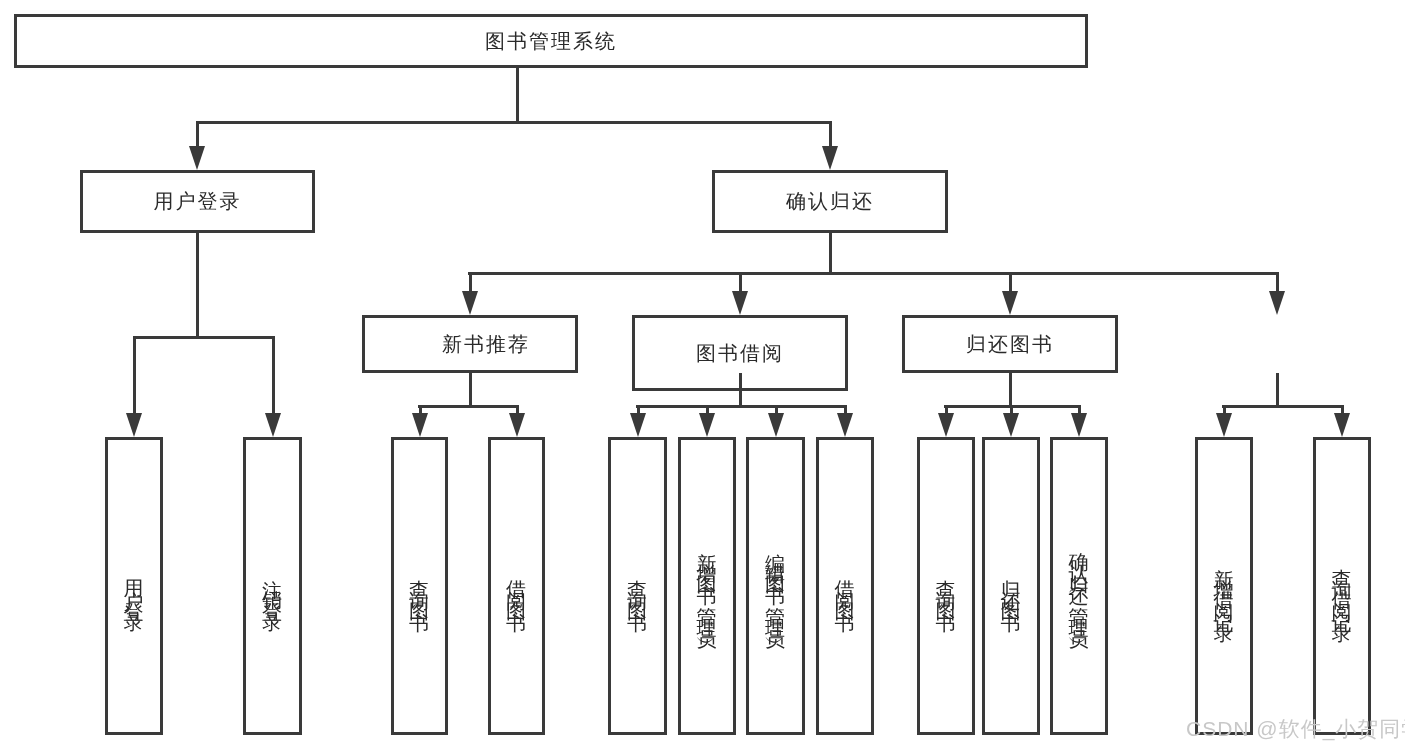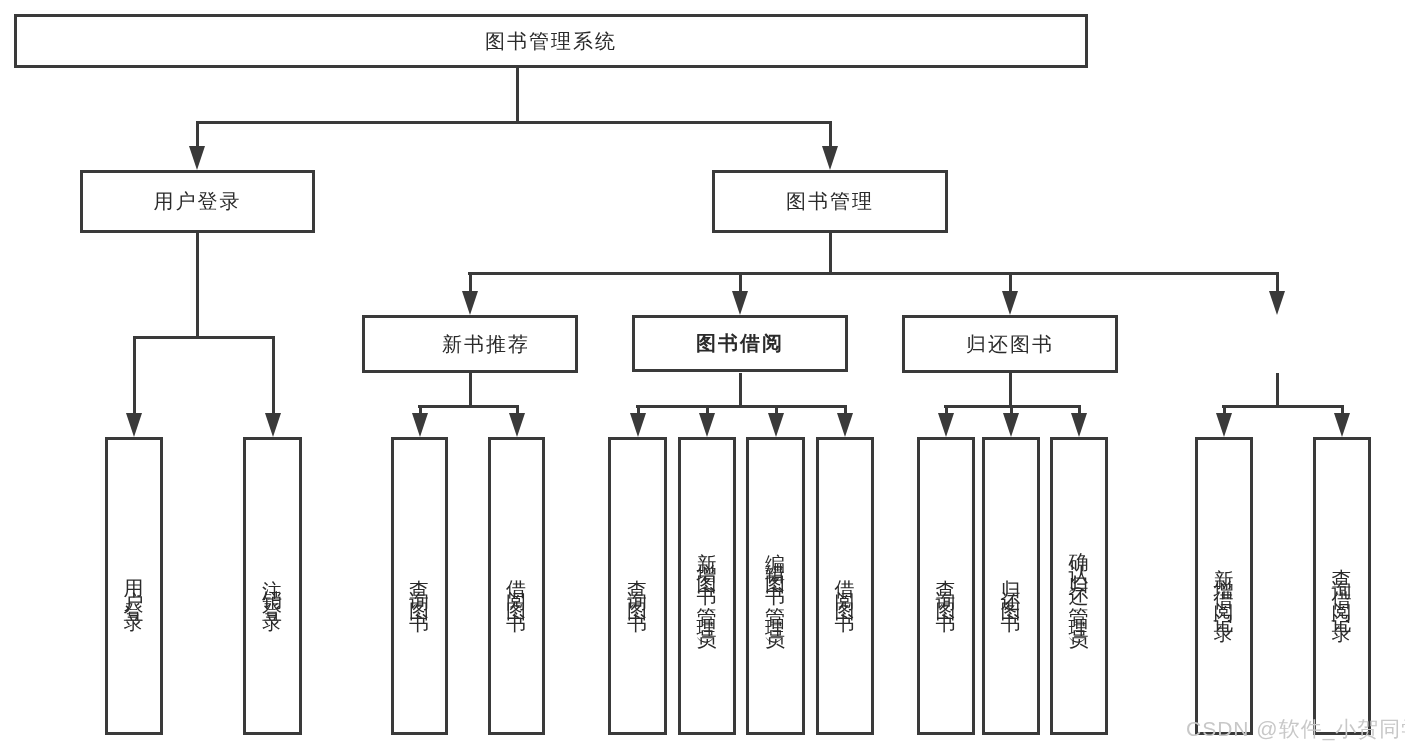--- a/index.html
+++ b/index.html
@@ -76,21 +76,21 @@
   <div class="hl" style="left:196px;top:121px;width:636px;"></div>
   <div class="vl" style="left:197px;top:121px;height:28px;"></div>
   <div class="arrow" style="left:197px;top:146px;"></div>
   <div class="vl" style="left:830px;top:121px;height:28px;"></div>
   <div class="arrow" style="left:830px;top:146px;"></div>
 
   <div class="nbox" style="left:80px;top:170px;width:235px;height:63px;">
     <span>用户登录</span>
   </div>
   <div class="nbox" style="left:712px;top:170px;width:236px;height:63px;">
-    <span>图书管理</span>
+    <span>确认归还</span>
   </div>
 
   <div class="vl" style="left:197px;top:233px;height:103px;"></div>
   <div class="hl" style="left:133px;top:336px;width:142px;"></div>
   <div class="vl" style="left:134px;top:336px;height:77px;"></div>
   <div class="arrow" style="left:134px;top:413px;"></div>
   <div class="vl" style="left:273px;top:336px;height:77px;"></div>
   <div class="arrow" style="left:273px;top:413px;"></div>
 
   <div class="vl" style="left:830px;top:233px;height:39px;"></div>
@@ -100,21 +100,21 @@
   <div class="vl" style="left:740px;top:272px;height:21px;"></div>
   <div class="arrow" style="left:740px;top:291px;"></div>
   <div class="vl" style="left:1010px;top:272px;height:21px;"></div>
   <div class="arrow" style="left:1010px;top:291px;"></div>
   <div class="vl" style="left:1277px;top:272px;height:21px;"></div>
   <div class="arrow" style="left:1277px;top:291px;"></div>
 
   <div class="nbox" style="left:362px;top:315px;width:216px;height:58px;padding-left:32px;">
     <span>新书推荐</span>
   </div>
-  <div class="nbox" style="left:632px;top:315px;width:216px;height:57px;font-weight:bold;">
+  <div class="nbox" style="left:632px;top:315px;width:216px;height:76px;">
     <span>图书借阅</span>
   </div>
   <div class="nbox" style="left:902px;top:315px;width:216px;height:58px;">
     <span>归还图书</span>
   </div>
 
   <div class="vl" style="left:470px;top:373px;height:32px;"></div>
   <div class="hl" style="left:418px;top:405px;width:100px;"></div>
   <div class="vl" style="left:420px;top:405px;height:10px;"></div>
   <div class="arrow" style="left:420px;top:413px;"></div>

